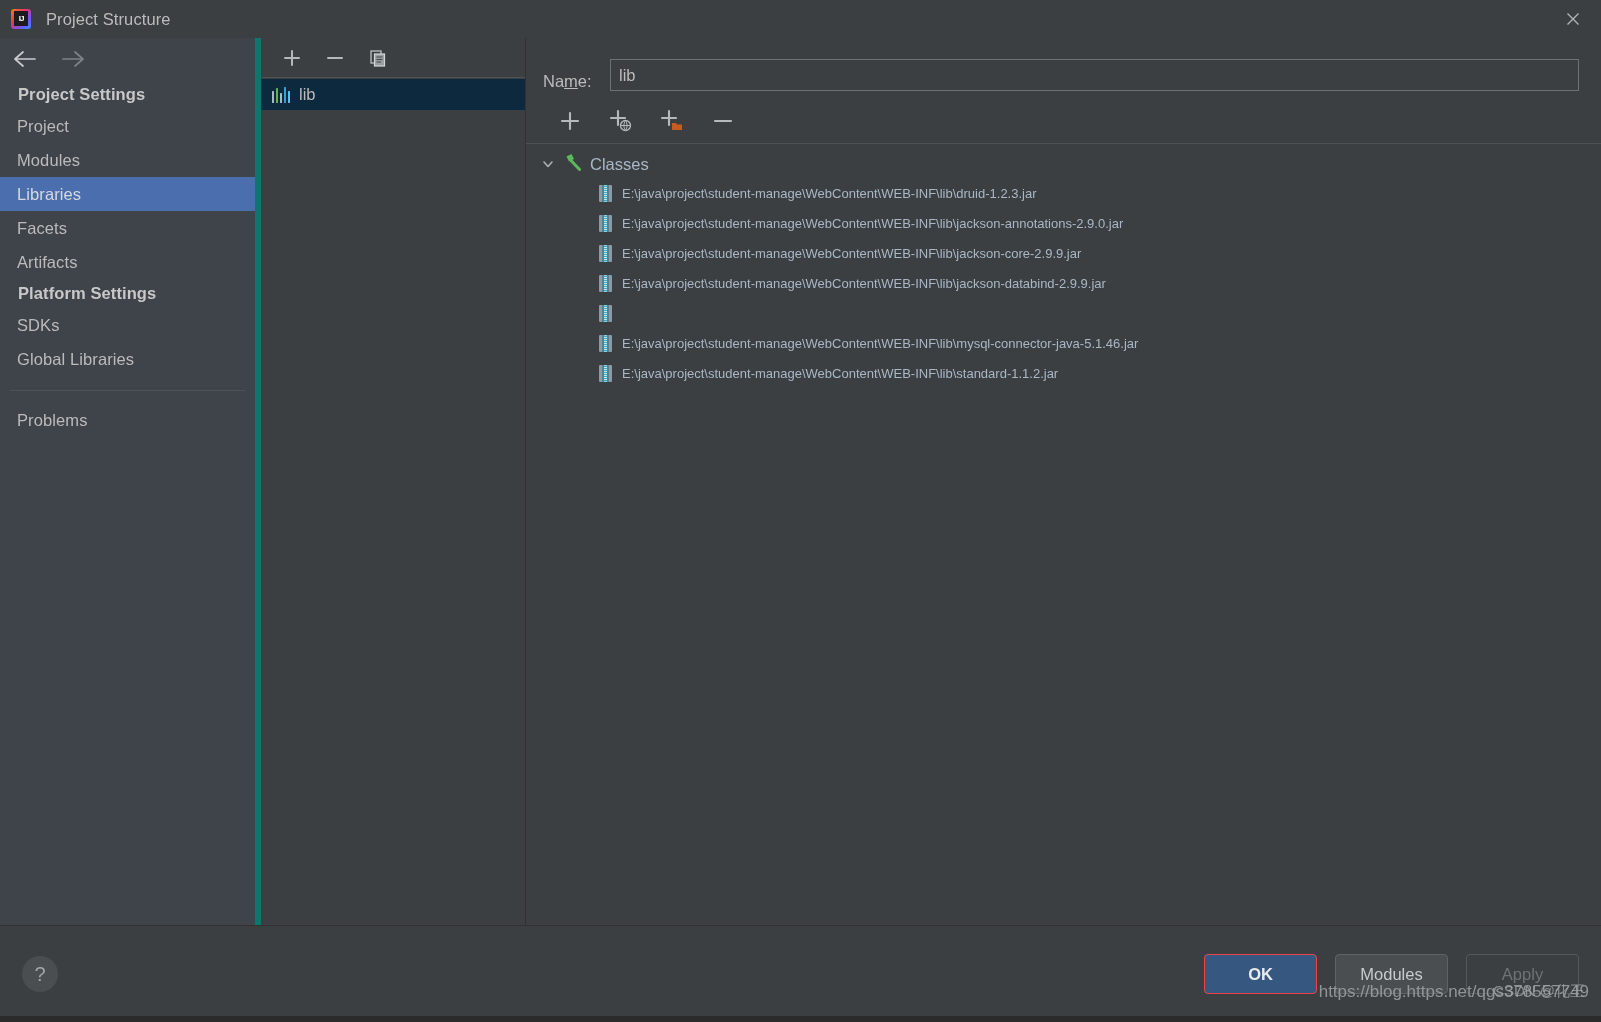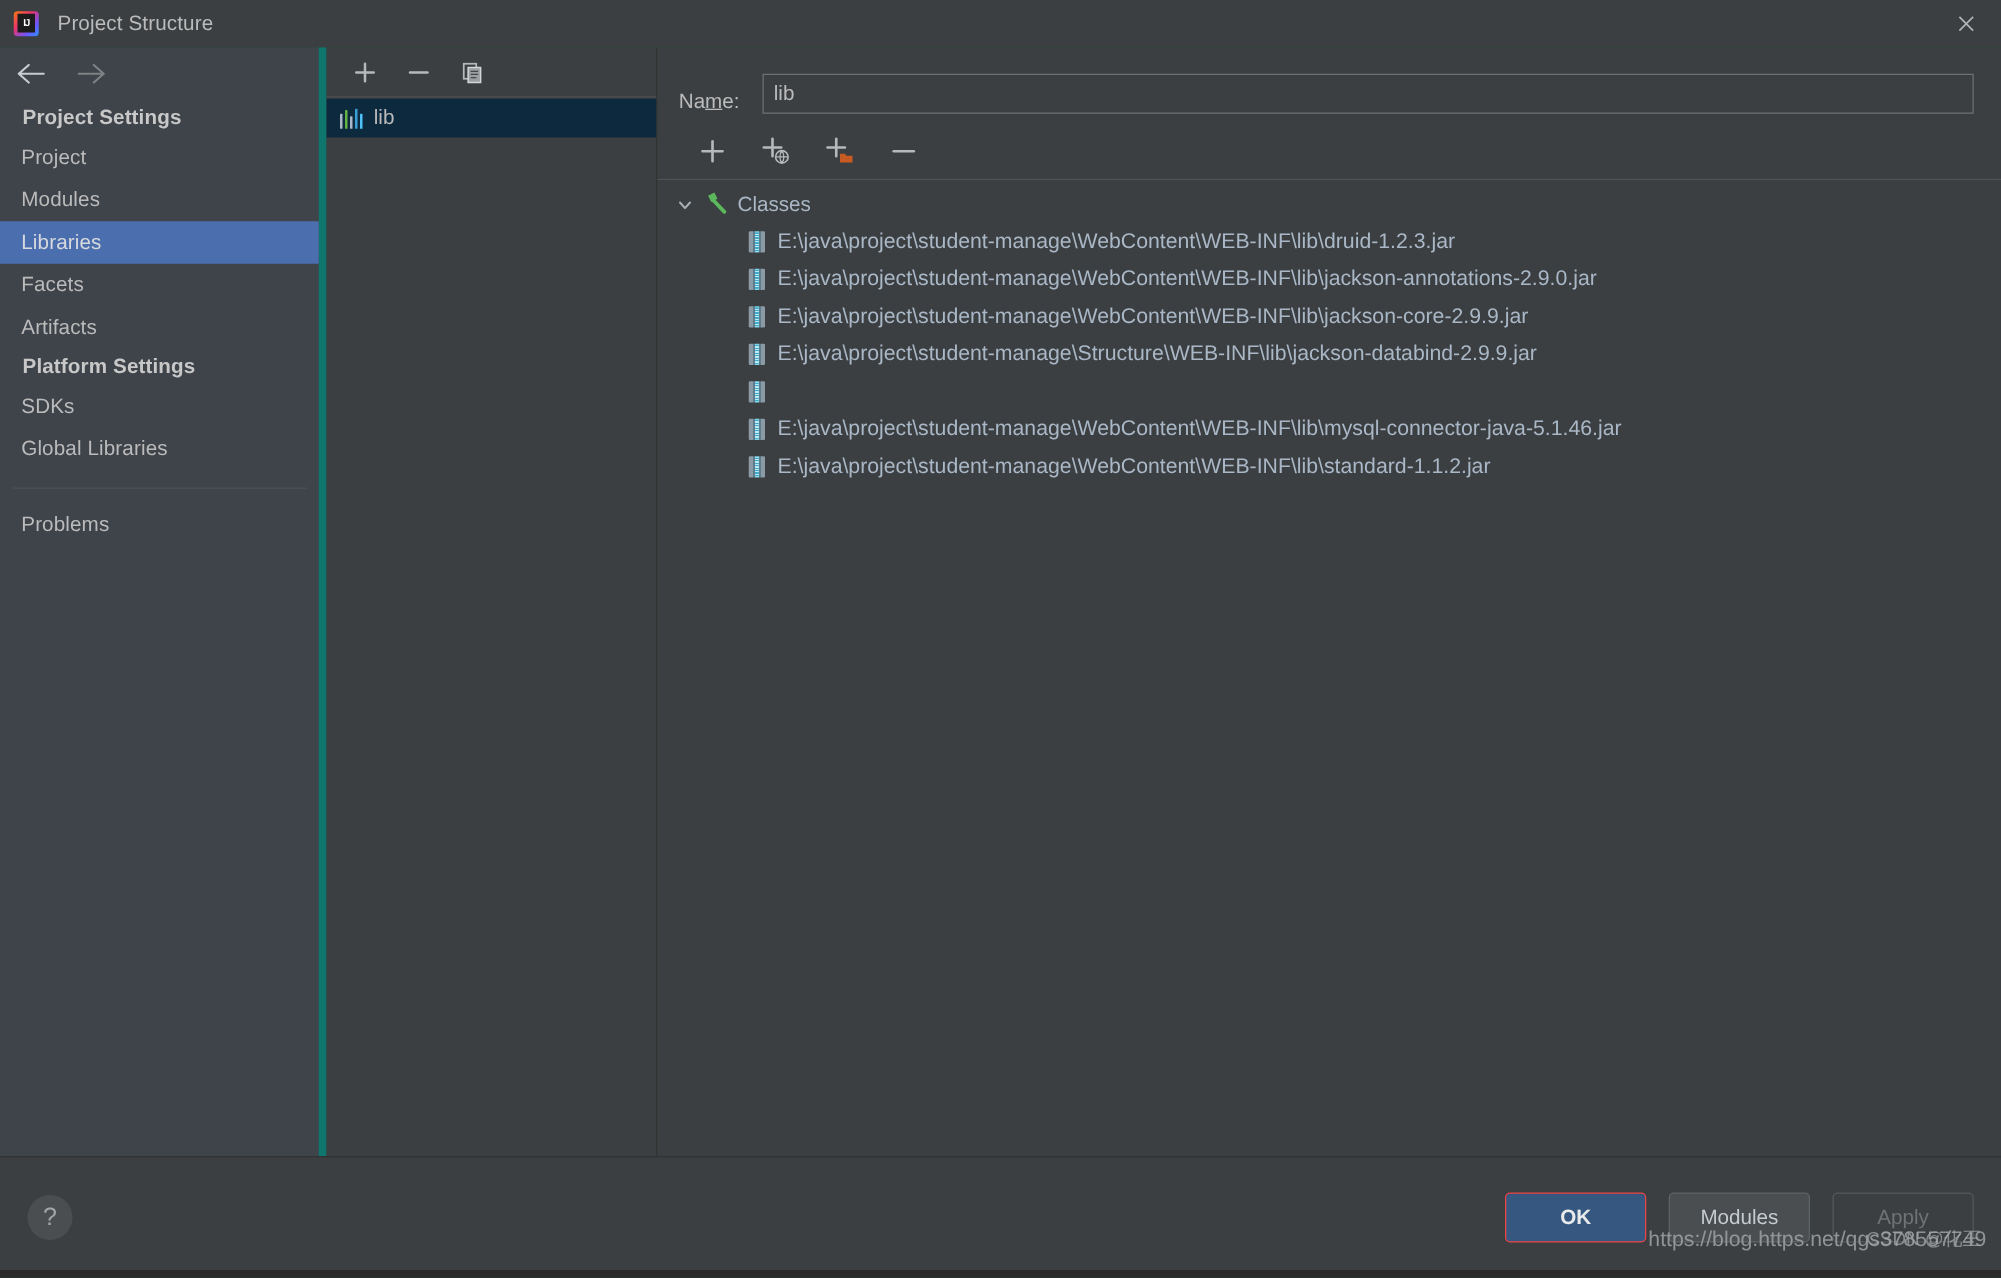--- a/index.html
+++ b/index.html
@@ -13,21 +13,21 @@
     overflow: hidden;
     font-family: "Liberation Sans", sans-serif;
     -webkit-font-smoothing: antialiased;
   }
 
   .dialog {
     position: absolute;
     left: 0; top: 0;
     width: 1601px;
     height: 1022px;
-    background: #14532d;
+    background: #fef9c3;
     display: flex;
     flex-direction: column;
   }
 
   
   .titlebar {
     height: 38px;
     min-height: 38px;
     background: #3c3f41;
     display: flex;
@@ -212,21 +212,21 @@
     font-size: 16.5px;
     color: #a9b7c6;
   }
   .chevron { width: 16px; height: 16px; display:flex; align-items:center; justify-content:center; }
   .tree-node {
     display: flex;
     align-items: center;
     height: 30px;
     padding-left: 73px;
     gap: 10px;
-    font-size: 17px;
+    font-size: 13px;
     color: #a9b7c6;
     white-space: nowrap;
   }
   .jar-icon {
     width: 13px; height: 17px;
     background: linear-gradient(90deg,#8b9aa5 0 3px,#5e7c8c 3px 5px,#7fd4e8 5px 8px,#5e7c8c 8px 10px,#8b9aa5 10px 13px);
     border-radius: 1px;
     position: relative;
     flex: 0 0 auto;
   }
@@ -457,21 +457,21 @@
         <div class="tree-node">
           <span class="jar-icon"></span>
           <span>E:\java\project\student-manage\WebContent\WEB-INF\lib\jackson-annotations-2.9.0.jar</span>
         </div>
         <div class="tree-node">
           <span class="jar-icon"></span>
           <span>E:\java\project\student-manage\WebContent\WEB-INF\lib\jackson-core-2.9.9.jar</span>
         </div>
         <div class="tree-node">
           <span class="jar-icon"></span>
-          <span>E:\java\project\student-manage\Structure\WEB-INF\lib\jackson-databind-2.9.9.jar</span>
+          <span>E:\java\project\student-manage\WebContent\WEB-INF\lib\jackson-databind-2.9.9.jar</span>
         </div>
         <div class="tree-node">
           <span class="jar-icon"></span>
         </div>
         <div class="tree-node">
           <span class="jar-icon"></span>
           <span>E:\java\project\student-manage\WebContent\WEB-INF\lib\mysql-connector-java-5.1.46.jar</span>
         </div>
         <div class="tree-node">
           <span class="jar-icon"></span>

